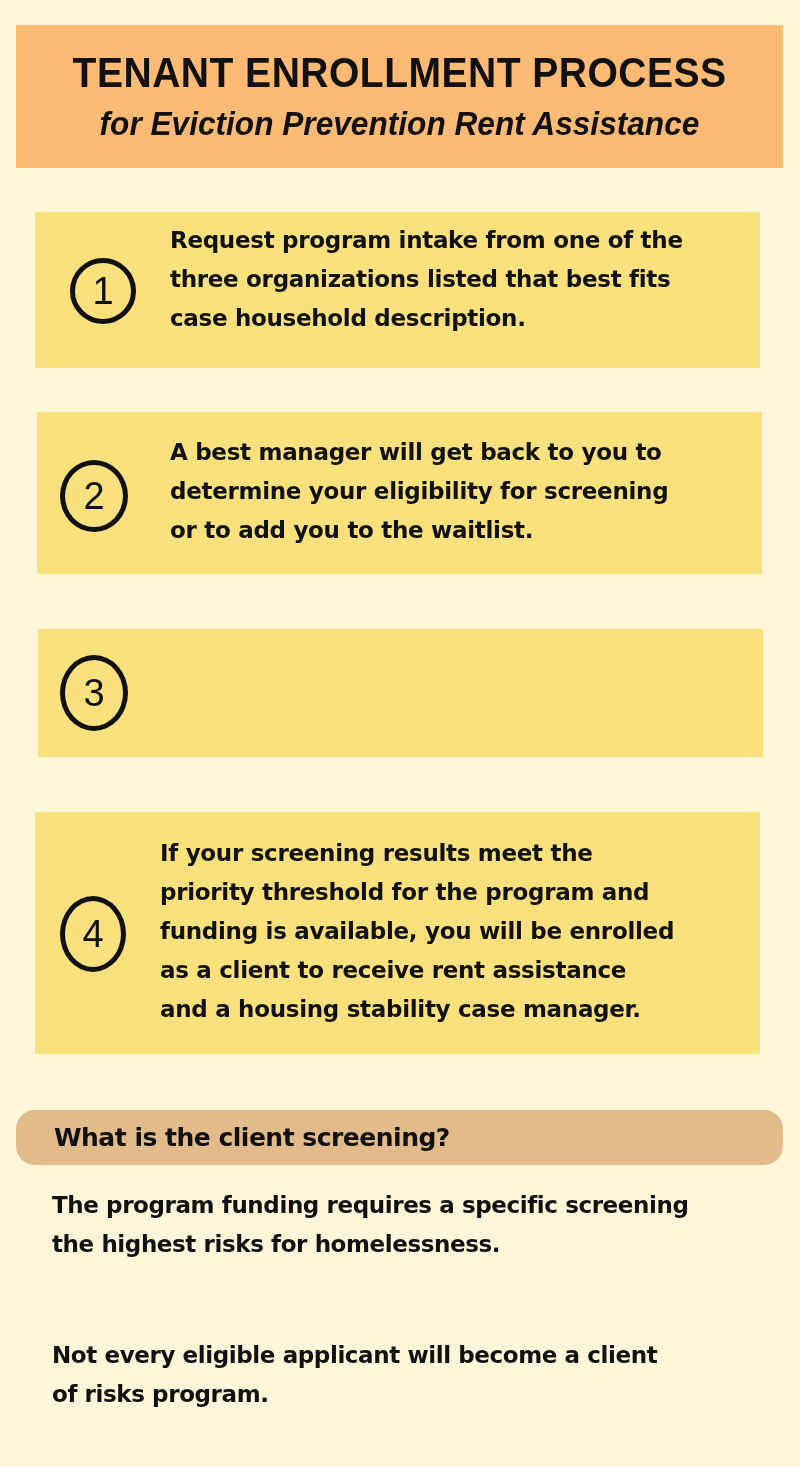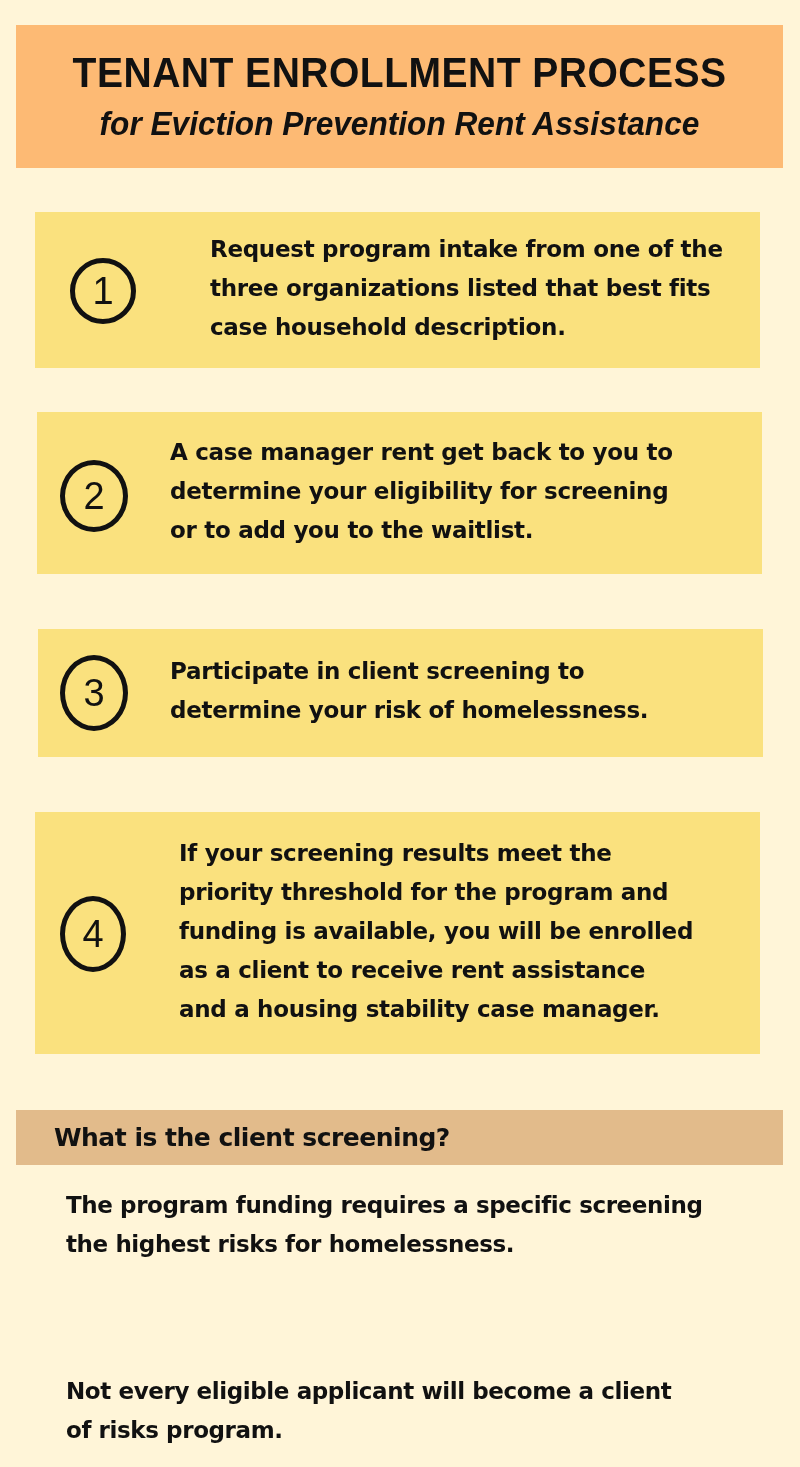--- a/index.html
+++ b/index.html
@@ -36,90 +36,86 @@
     display: flex; align-items: center; justify-content: center;
     font-family: "Liberation Sans", sans-serif; font-size: 38px; font-weight: normal;
   }
   .step-text {
     position: absolute;
     font-family: "DejaVu Sans", sans-serif; font-weight: bold;
     font-size: 23px; line-height: 39px; letter-spacing: -0.3px;
     white-space: nowrap;
   }
   .section-box {
-    left: 16px; top: 1110px; width: 767px; height: 55px; background: #e2bb8b;
+    left: 16px; top: 1110px; width: 767px; height: 55px; background: #e2bb8b; border-radius: 19px;
   }
   .section-title {
     position: absolute; left: 38px; top: 0; line-height: 55px;
     font-family: "DejaVu Sans", sans-serif; font-weight: bold; font-size: 25px; letter-spacing: -0.5px;
   }
   .para {
-    left: 66px; font-family: "DejaVu Sans", sans-serif; font-weight: bold;
+    left: 52px; font-family: "DejaVu Sans", sans-serif; font-weight: bold;
     font-size: 23px; line-height: 39px; letter-spacing: -0.4px; white-space: nowrap;
   }
   .line { display: block; }
 </style>
 </head>
 <body>
 
 <div class="abs header-box">
   <div class="title">TENANT ENROLLMENT PROCESS</div>
   <div class="subtitle">for Eviction Prevention Rent Assistance</div>
 </div>
 
 <div class="abs step-box" style="left:35px; top:212px; width:725px; height:156px;">
   <div class="step-circle" style="left:35px; top:46px;">
     <span>1</span>
   </div>
-  <div class="step-text" style="left:135px; top:18px;margin-left:40px;">
+  <div class="step-text" style="left:135px; top:9px;">
     <span class="line">Request program intake from one of the</span>
     <span class="line">three organizations listed that best fits</span>
     <span class="line">case household description.</span>
   </div>
 </div>
 
 <div class="abs step-box" style="left:37px; top:412px; width:725px; height:162px;">
   <div class="step-circle" style="left:23px; top:48px; width:68px; height:72px;">
     <span>2</span>
   </div>
   <div class="step-text" style="left:133px; top:21px;">
-    <span class="line">A case manager rent get back to you to</span>
+    <span class="line">A best manager will get back to you to</span>
     <span class="line">determine your eligibility for screening</span>
     <span class="line">or to add you to the waitlist.</span>
   </div>
 </div>
 
 <div class="abs step-box" style="left:38px; top:629px; width:725px; height:128px;">
   <div class="step-circle" style="left:22px; top:26px; width:68px; height:76px;">
     <span>3</span>
   </div>
-  <div class="step-text" style="left:132px; top:23px;">
-    <span class="line">Participate in client screening to</span>
-    <span class="line">determine your risk of homelessness.</span>
-  </div>
 </div>
 
 <div class="abs step-box" style="left:35px; top:812px; width:725px; height:242px;">
   <div class="step-circle" style="left:25px; top:84px; width:66px; height:76px;">
     <span>4</span>
   </div>
-  <div class="step-text" style="left:144px; top:22px;">
+  <div class="step-text" style="left:125px; top:22px;">
     <span class="line">If your screening results meet the</span>
     <span class="line">priority threshold for the program and</span>
     <span class="line">funding is available, you will be enrolled</span>
     <span class="line">as a client to receive rent assistance</span>
     <span class="line">and a housing stability case manager.</span>
   </div>
 </div>
 
 <div class="abs section-box">
   <div class="section-title">What is the client screening?</div>
 </div>
 
 <div class="abs para" style="top:1186px;">
   <span class="line">The program funding requires a specific screening</span>
   <span class="line">the highest risks for homelessness.</span>
 </div>
 
-<div class="abs para" style="top:1336px;margin-top:36px;">
+<div class="abs para" style="top:1336px;">
   <span class="line">Not every eligible applicant will become a client</span>
   <span class="line">of risks program.</span>
 </div>
 
 </body></html>

